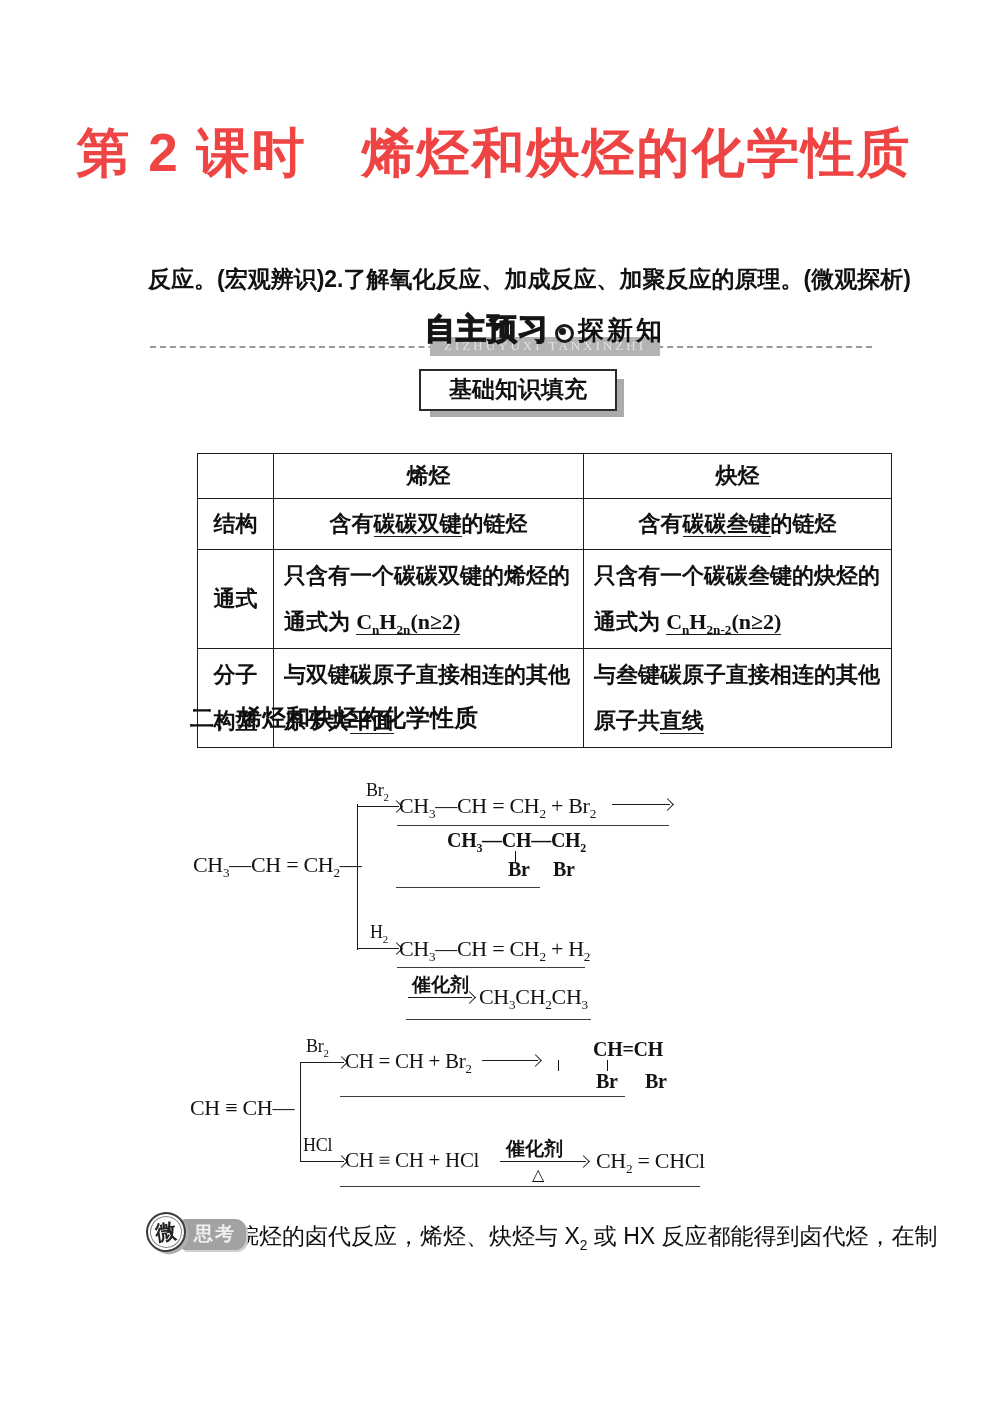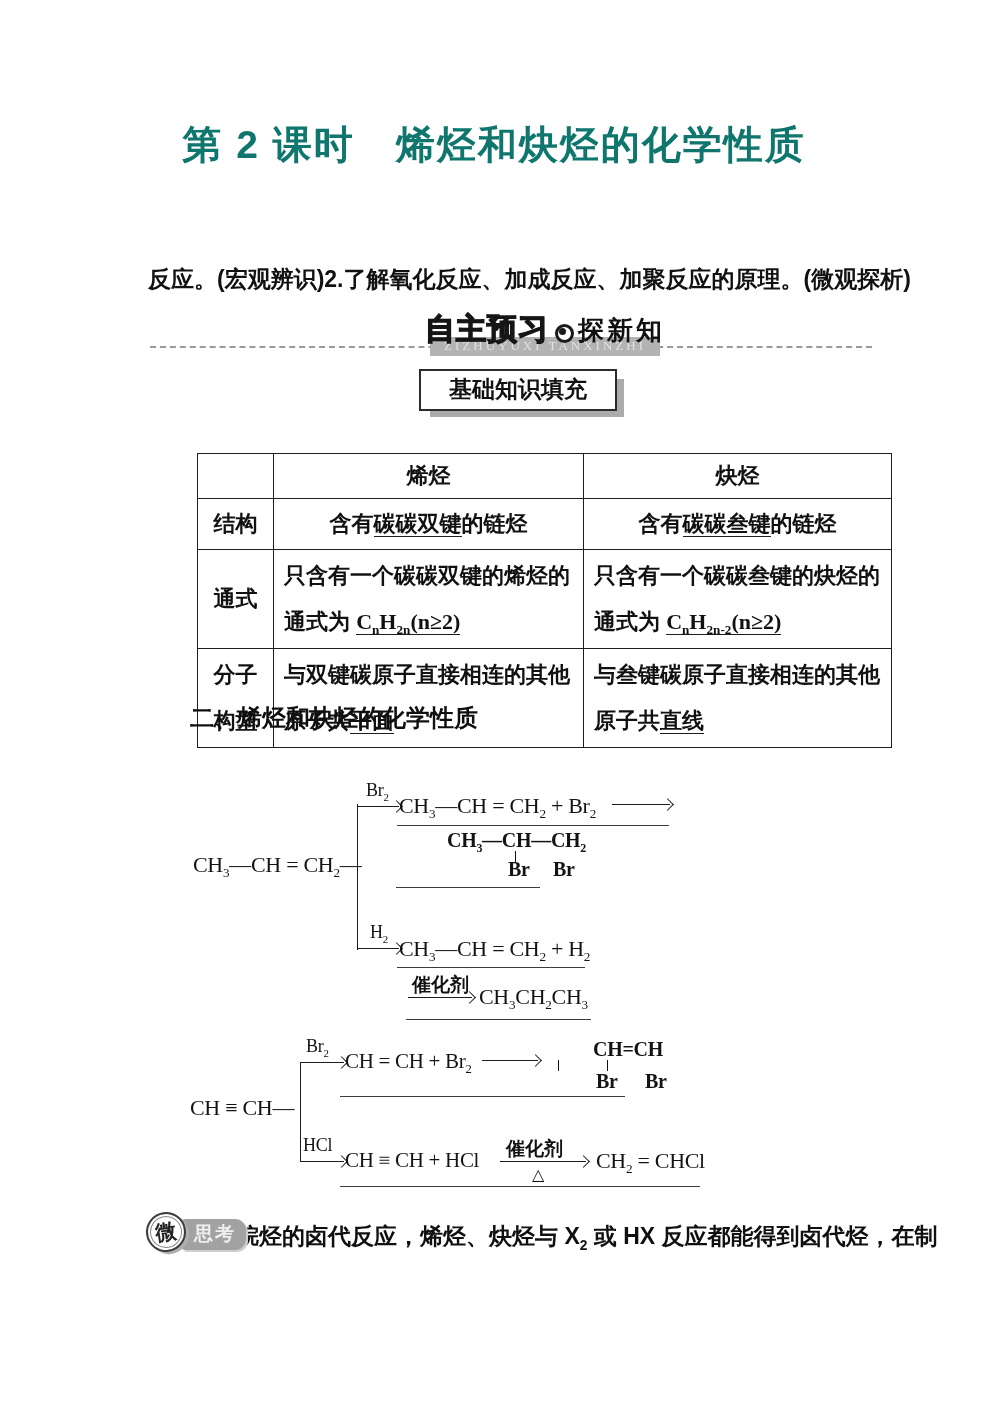--- a/index.html
+++ b/index.html
@@ -1,20 +1,20 @@
 <!DOCTYPE html>
 <html><head>
 <meta charset="utf-8">
 <style>
   html,body{margin:0;padding:0;background:#fff;}
   .page{position:relative;width:1000px;height:1414px;background:#ffffff;overflow:hidden;
         font-family:"Liberation Sans",sans-serif;color:#141414;}
   
   .title{position:absolute;top:118px;left:0;right:12px;text-align:center;
-         font-size:39px;font-weight:900;letter-spacing:2px;color:#0f766e;}
+         font-size:53px;font-weight:900;letter-spacing:2px;color:#ef4444;}
   .obj{position:absolute;left:148px;right:40px;font-size:23px;font-weight:700;
        white-space:nowrap;color:#111;}
   .obj1{top:210px;text-indent:42px;}
   .obj2{top:264px;}
   
   .banner{position:absolute;top:309px;left:50%;transform:translateX(calc(-50% + 45px));
           white-space:nowrap;z-index:3;}
   .banner .p1{font-size:30px;font-weight:900;color:#14532d;-webkit-text-stroke:1.3px #151515;
               text-shadow:0 0 1px #151515;letter-spacing:1px;}
   .banner .p2{font-size:26px;font-weight:900;color:#111;letter-spacing:3px;}
@@ -60,21 +60,21 @@
   .bond{position:absolute;width:0;height:11px;border-left:1.8px solid #101010;}
   .cat{position:absolute;font-size:19px;font-weight:700;color:#111;white-space:nowrap;}
   .cond{position:absolute;font-size:16px;color:#111;font-family:"DejaVu Sans","Liberation Sans",sans-serif;}
   
   .think-circle{position:absolute;left:146px;top:1212px;width:36px;height:36px;border:2px solid #3c3c3c;
       border-radius:50%;background:#fff;z-index:2;box-shadow:2.5px 2.5px 0 #b0b0b0, inset 0 0 0 2px #fff, inset 0 0 0 3px #8a8a8a;
       text-align:center;line-height:36px;font-size:21px;font-weight:700;color:#222;transform:rotate(-8deg);}
   .think-label{position:absolute;left:182px;top:1219px;background:#a2a2a2;color:#efefef;
       font-size:19px;font-weight:700;letter-spacing:2px;padding:2px 10px 3px 12px;
       border-radius:3px 11px 11px 3px;box-shadow:2px 2px 0 #cfcfcf;z-index:1;}
-  .think-text{position:absolute;left:236px;top:1221px;font-size:23px;font-weight:700;color:#101010;
+  .think-text{position:absolute;left:236px;top:1221px;font-size:23px;font-weight:400;color:#101010;
       white-space:nowrap;}
 </style>
 </head>
 <body>
 
 <div class="page">
 
   <div class="title">第 2 课时　烯烃和炔烃的化学性质</div>
 
   <div class="obj obj2">反应。(宏观辨识)2.了解氧化反应、加成反应、加聚反应的原理。(微观探析)</div>

